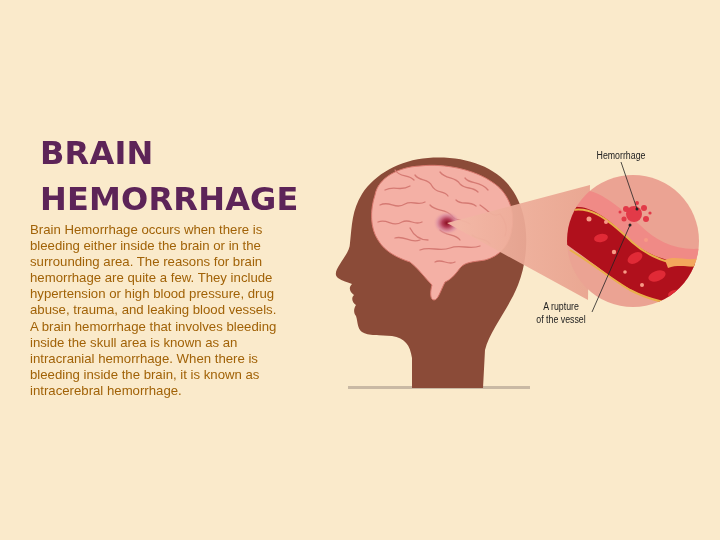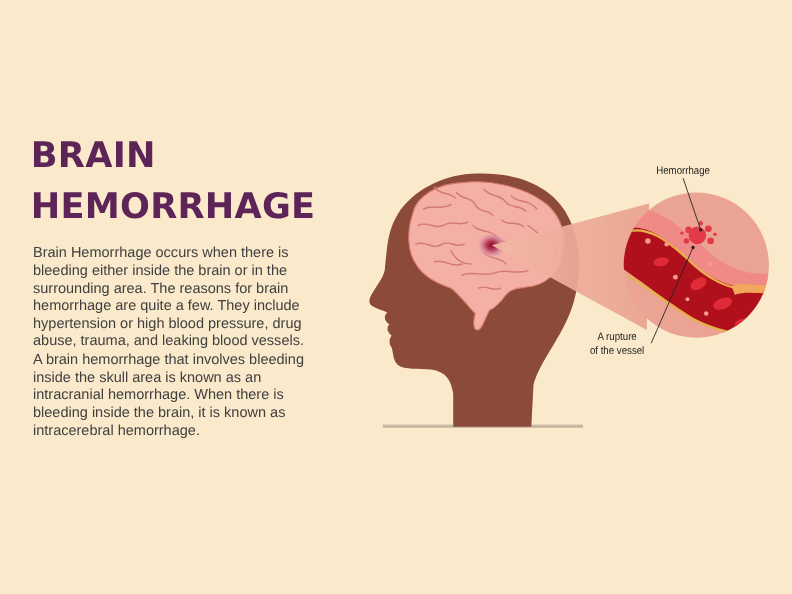--- a/index.html
+++ b/index.html
@@ -10,27 +10,27 @@
     font-family: "DejaVu Sans", "Liberation Sans", sans-serif;
   }
   .title {
     position: absolute; left: 28px; top: 118px;
     color: #5d2458;
     font-family: "DejaVu Sans", sans-serif;
     font-weight: bold;
     font-size: 32px;
     line-height: 46px;
     letter-spacing: 0.2px;
-    margin: 0;
+    margin: 12px;
   }
   .title span { display: block; }
   .body-text {
     position: absolute; left: 30px; top: 222px;
     width: 250px;
-    color: #404040;
+    color: #a16207;
     font-family: "Liberation Sans", sans-serif;
     font-size: 13.2px;
     line-height: 16.1px;
     margin: 0;
   }
   .illus { position: absolute; left: 0; top: 0; width: 720px; height: 540px; }
   .label {
     position: absolute;
     font-family: "Liberation Sans", sans-serif;
     font-size: 10px;

